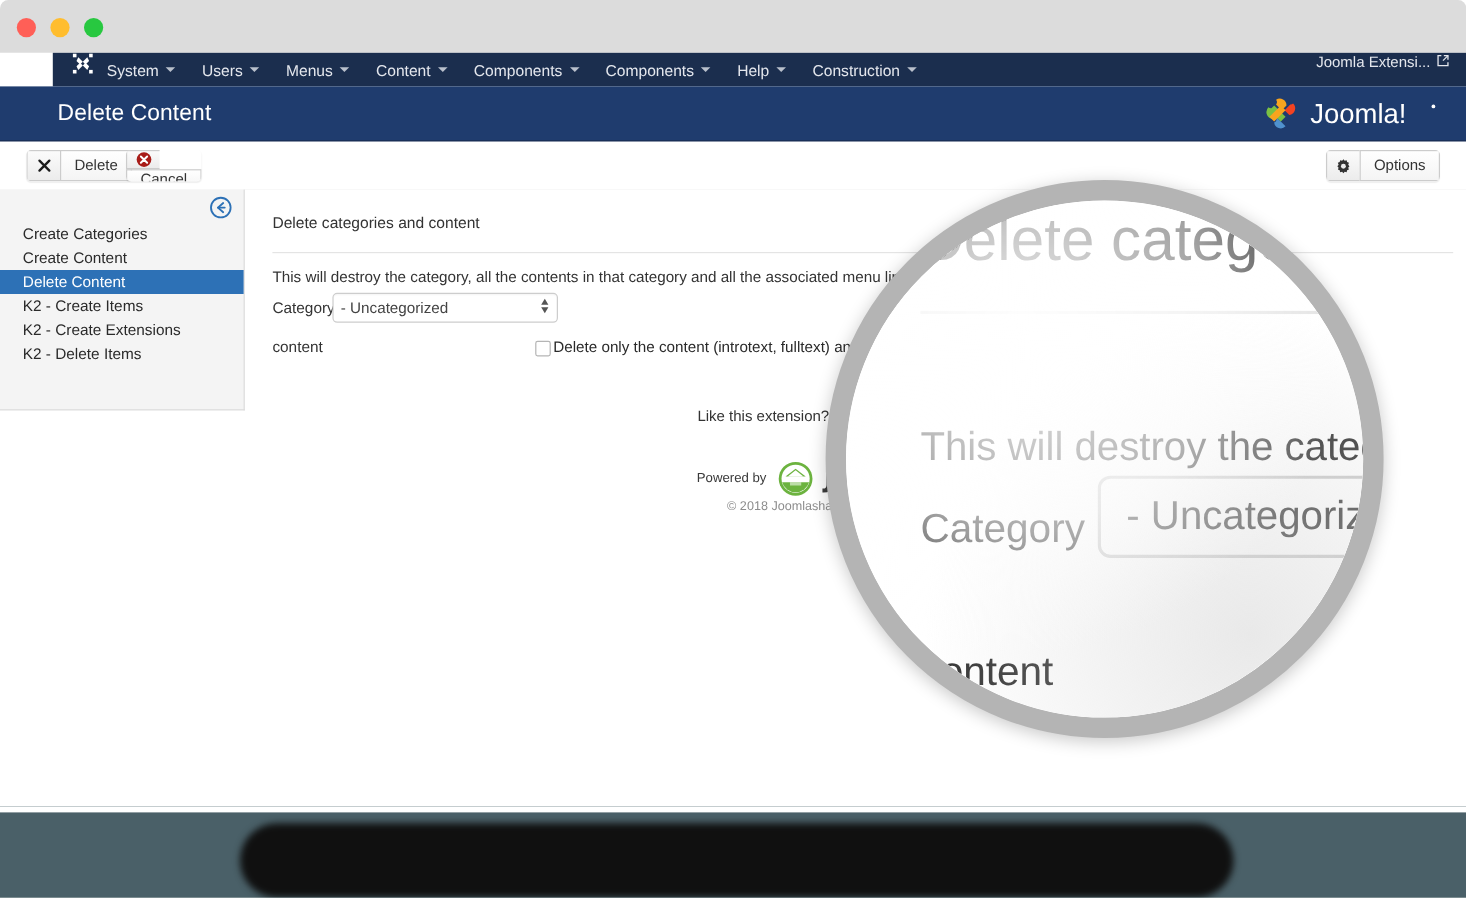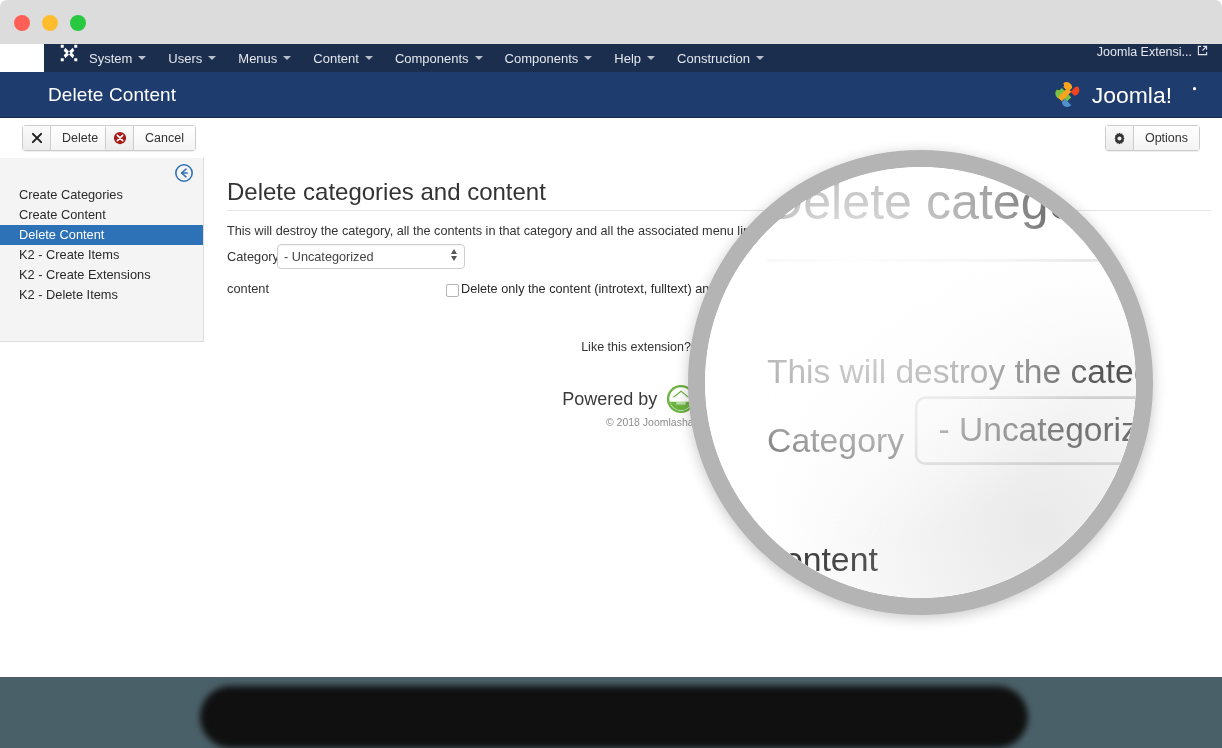--- a/index.html
+++ b/index.html
@@ -77,21 +77,21 @@
     border:1px solid #cccccc;border-right:none;
     display:flex;align-items:center;justify-content:center;
   }
   .btn-label{
     background:linear-gradient(#ffffff,#f4f4f4);
     border:1px solid #cccccc;
     display:flex;align-items:center;padding:0 11px;
     font-size:12.5px;color:#333;white-space:nowrap;
   }
   #btn-delete{left:22px;}
-  #btn-cancel{left:105px;}
+  #btn-cancel{left:105px;flex-direction:column;}
   #btn-options{right:22px;}
 
   
   #content-area{
     position:absolute;left:0;top:158px;width:1222px;height:514px;background:#ffffff;
   }
 
   
   #sidebar{
     position:absolute;left:0;top:0;width:203px;height:183px;
@@ -103,21 +103,21 @@
   #sidebar-list{position:absolute;left:0;top:27px;width:203px;}
   .side-item{
     height:20px;line-height:20px;padding:0 0 0 19px;font-size:12.8px;color:#2a2a2a;
     cursor:pointer;
   }
   .side-item.active{background:#2d71b6;color:#ffffff;}
 
   
   #main-panel{position:absolute;left:203px;top:0;width:1019px;height:514px;}
   #form-title{
-    position:absolute;left:24px;top:20px;font-size:24px;color:#333333;font-weight:400;
+    position:absolute;left:24px;top:20px;font-size:13px;color:#333333;font-weight:400;
   }
   #title-rule{
     position:absolute;left:24px;top:52px;width:984px;height:1px;background:#e4e4e4;
   }
   #intro-text{
     position:absolute;left:24px;top:66px;font-size:12.7px;color:#333333;
   }
   #row-category{
     position:absolute;left:24px;top:86px;display:flex;align-items:center;
   }
@@ -156,21 +156,21 @@
   
   #review-line{
     position:absolute;left:0;top:182px;width:1019px;text-align:center;
     font-size:12.5px;color:#333;
   }
   #review-link{color:#2f7bc4;text-decoration:none;}
   #powered-row{
     position:absolute;left:0;top:226px;width:1019px;
     display:flex;align-items:center;justify-content:center;gap:9px;
   }
-  #powered-label{font-size:18px;color:#3a3a3a;}
+  #powered-label{font-size:11px;color:#3a3a3a;}
   #shack-logo{width:30px;height:30px;flex:none;}
   #shack-word{
     font-family:"DejaVu Sans", sans-serif;
     font-size:23px;font-weight:700;color:#3d3d3d;letter-spacing:-.4px;
   }
   #copyright{
     position:absolute;left:0;top:258px;width:1019px;text-align:center;
     font-size:10.5px;color:#8d8d8d;
   }
 

